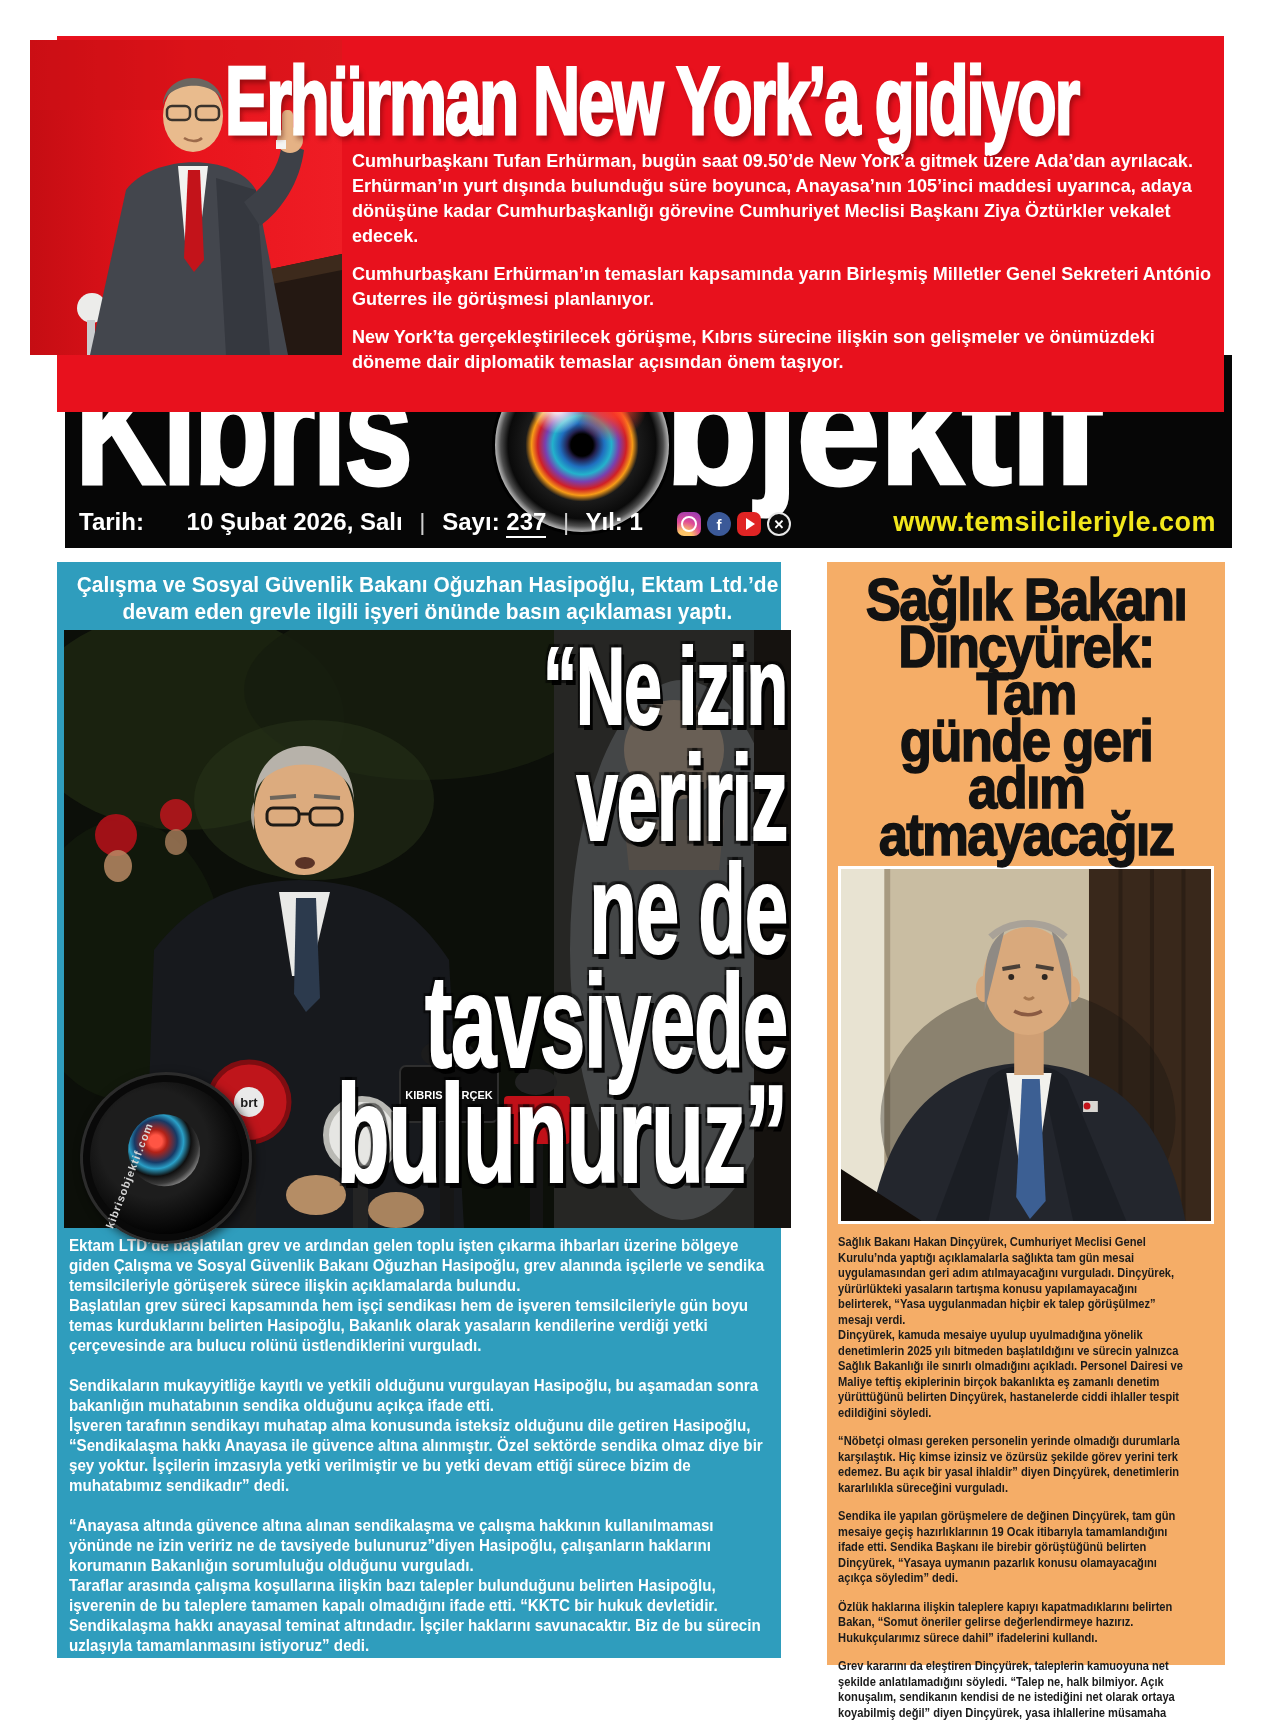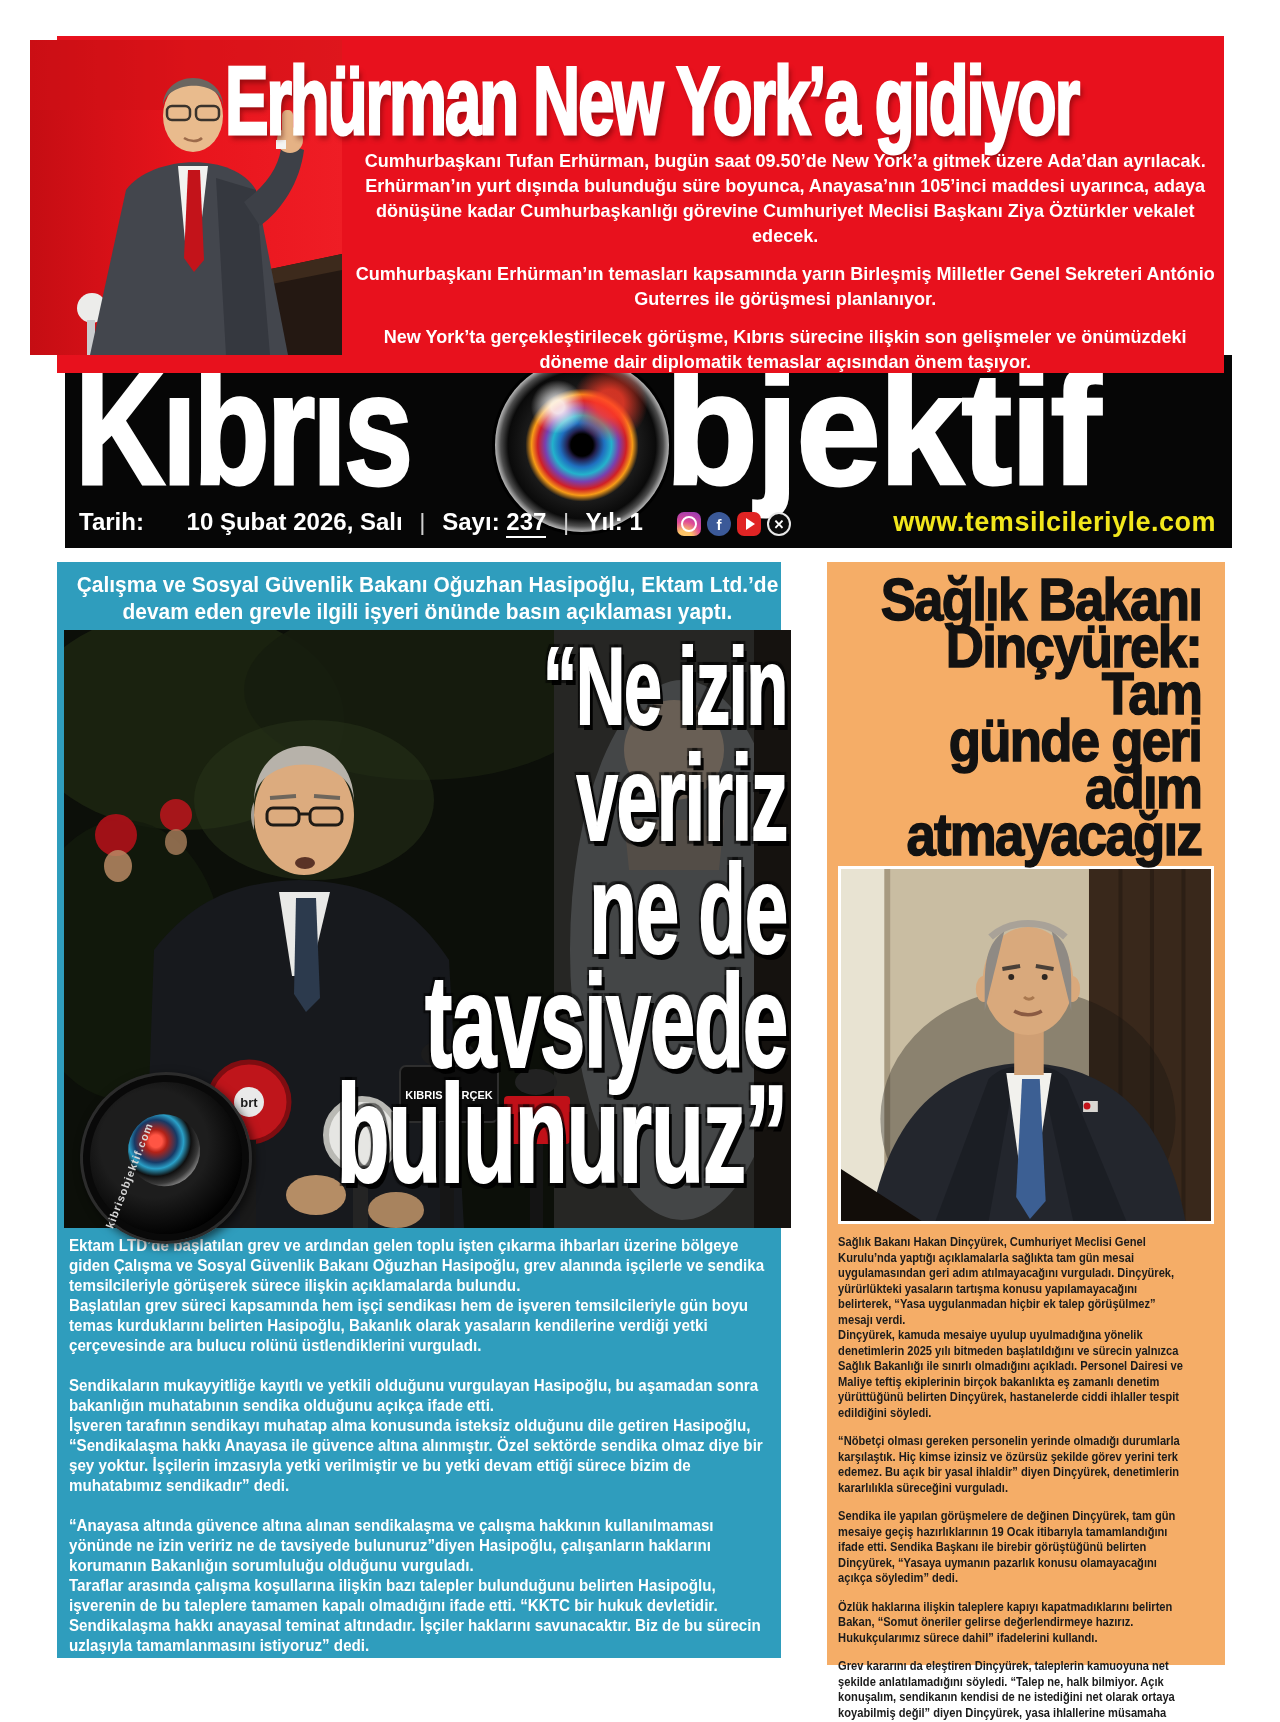--- a/index.html
+++ b/index.html
@@ -3,22 +3,22 @@
 <meta charset="utf-8">
 <style>
   html,body { margin:0; padding:0; background:#e6e6e6; }
   .page {
     position:relative; width:1280px; height:1722px; margin:0 auto;
     background:#ffffff; overflow:hidden;
     font-family:"Liberation Sans", sans-serif;
   }
 
   
-  .top-banner { position:absolute; left:57px; top:36px; width:1167px; height:337px;
-    background:#e8111d; z-index:3;text-align:center; }
+  .top-banner { position:absolute; left:57px; top:36px; width:1167px; height:376px;
+    background:#e8111d; z-index:3; }
   .top-photo { position:absolute; left:-27px; top:4px; width:312px; height:315px; }
   .top-photo svg { width:100%; height:100%; display:block; }
   .top-headline {
     position:absolute; left:168px; top:10px; margin:0; color:#fff;
     font-size:96px; font-weight:bold; white-space:nowrap; letter-spacing:-3px;
     transform:scaleX(0.68); transform-origin:left top;
     -webkit-text-stroke:3px #fff; text-shadow:4px 5px 7px rgba(70,0,0,.45);
   }
   .top-paras { position:absolute; left:295px; top:112px; width:912px;
     transform:scaleX(0.95); transform-origin:left top;
@@ -98,21 +98,21 @@
 
   .left-body { position:absolute; left:0; top:666px; width:790px; padding:7px 13px;
     transform:scaleX(0.92); transform-origin:left top; box-sizing:border-box;
     color:#fff; font-weight:bold; font-size:16.5px; line-height:20px; }
   .left-body p { margin:0; }
   .left-body p.gap { margin-top:20px; }
 
   
   .right-col { position:absolute; left:827px; top:562px; width:398px; height:1103px;
     background:#f5ad67; }
-  .right-headline { margin:14px 0 0 0; text-align:right; color:#121212; font-weight:bold; }
+  .right-headline { margin:14px 0 0 0; text-align:center; color:#121212; font-weight:bold; }
   .right-headline span { display:block; font-size:60px; line-height:47px; letter-spacing:-2px;
     transform:scaleX(0.88); transform-origin:center top; -webkit-text-stroke:1.5px #121212; }
   .right-photo { margin:8px auto 0 auto; width:370px; height:352px; border:3px solid #fff;
     box-sizing:content-box; }
   .right-photo svg { width:100%; height:100%; display:block; }
   .right-body { width:440px; padding:10px 13px; box-sizing:border-box;
     transform:scaleX(0.855); transform-origin:left top;
     color:#1b1b1b; font-weight:bold; font-size:13px; line-height:15.5px; }
   .right-body p { margin:0; }
   .right-body p.gap { margin-top:13px; }

